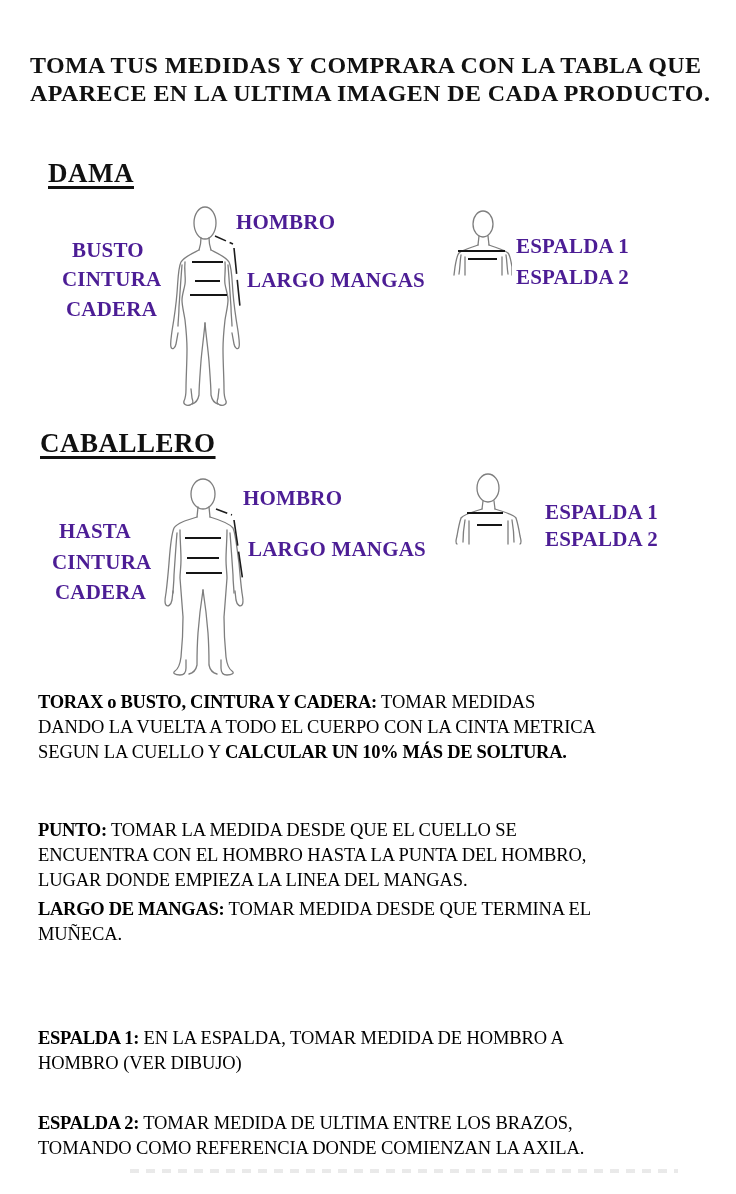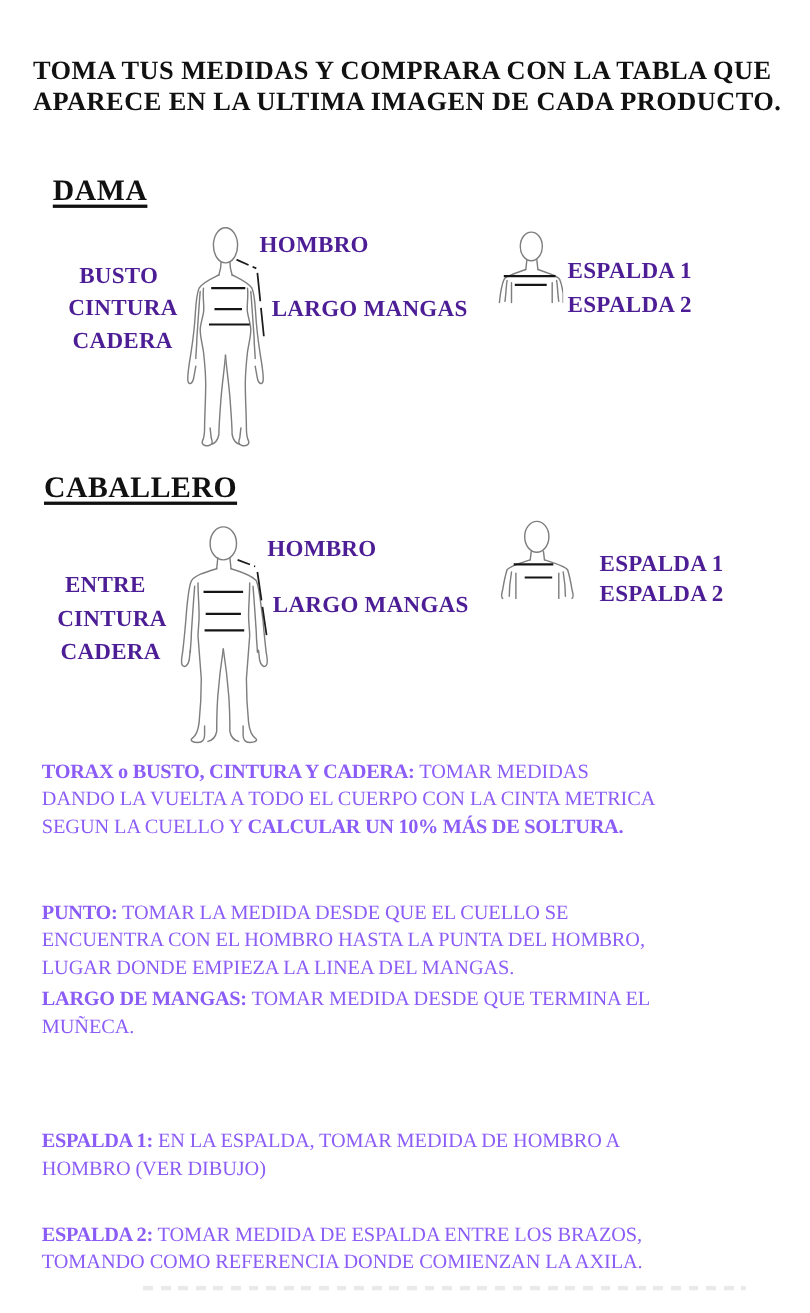--- a/index.html
+++ b/index.html
@@ -25,21 +25,21 @@
     text-underline-offset:4px;
     color:#111;letter-spacing:0.5px;
   }
   .lbl{
     font-size:21px;font-weight:bold;line-height:24px;
     color:#4c1d95;white-space:nowrap;letter-spacing:0.2px;
   }
   .para{
     left:38px;width:690px;
     font-size:18.5px;line-height:25px;
-    color:#8b5cf6;
+    color:#000000;
   }
   .para .pline{white-space:nowrap;letter-spacing:-0.1px;}
   .para .b{font-weight:bold;letter-spacing:-0.3px;}
   svg{display:block;}
   .outline{fill:none;stroke:#7e7e7e;stroke-width:1.3;stroke-linecap:round;stroke-linejoin:round;}
   .mline{fill:none;stroke:#151515;stroke-width:2;stroke-linecap:butt;}
   .tline{fill:none;stroke:#1c1c1c;stroke-width:1.6;stroke-linecap:butt;}
   .artifact{
     left:130px;top:1149px;width:548px;height:4px;
     background:repeating-linear-gradient(90deg,
@@ -97,21 +97,21 @@
     <path class="outline" d="M56,50 C57,56 57,63 58,69"></path>
     <path class="outline" d="M15,52 L15,70"></path>
     <path class="outline" d="M52,52 L52,70"></path>
     <path class="mline" d="M8,46 L55,46"></path>
     <path class="mline" d="M18,54 L47,54"></path>
   </svg>
 
   <div class="abs section-heading" style="left:40px;top:407px;">CABALLERO</div>
 
   <div class="abs lbl" style="left:243px;top:466px;">HOMBRO</div>
-  <div class="abs lbl" style="left:59px;top:499px;">ENTRE</div>
+  <div class="abs lbl" style="left:59px;top:499px;">HASTA</div>
   <div class="abs lbl" style="left:52px;top:530px;">CINTURA</div>
   <div class="abs lbl" style="left:55px;top:560px;">CADERA</div>
   <div class="abs lbl" style="left:248px;top:517px;">LARGO MANGAS</div>
   <div class="abs lbl" style="left:545px;top:480px;">ESPALDA 1</div>
   <div class="abs lbl" style="left:545px;top:507px;">ESPALDA 2</div>
 
   <svg class="abs" style="left:155px;top:455px;" width="100" height="205" viewBox="0 0 100 205">
     <ellipse class="outline" cx="48" cy="19" rx="12" ry="15"></ellipse>
     <path class="outline" d="M43,32 L42,42"></path>
     <path class="outline" d="M54,32 L55,42"></path>
@@ -156,19 +156,19 @@
     </div>
   <div class="abs para" style="top:877px;">
       <div class="pline"><span class="b">LARGO DE MANGAS:</span><span> TOMAR MEDIDA DESDE QUE TERMINA EL</span></div>
       <div class="pline"><span>MUÑECA.</span></div>
     </div>
   <div class="abs para" style="top:1006px;">
       <div class="pline"><span class="b">ESPALDA 1:</span><span> EN LA ESPALDA, TOMAR MEDIDA DE HOMBRO A</span></div>
       <div class="pline"><span>HOMBRO (VER DIBUJO)</span></div>
     </div>
   <div class="abs para" style="top:1091px;">
-      <div class="pline"><span class="b">ESPALDA 2:</span><span> TOMAR MEDIDA DE ESPALDA ENTRE LOS BRAZOS,</span></div>
+      <div class="pline"><span class="b">ESPALDA 2:</span><span> TOMAR MEDIDA DE ULTIMA ENTRE LOS BRAZOS,</span></div>
       <div class="pline"><span>TOMANDO COMO REFERENCIA DONDE COMIENZAN LA AXILA.</span></div>
     </div>
 
   <div class="abs artifact"></div>
 
 </div>
 
 </body></html>

